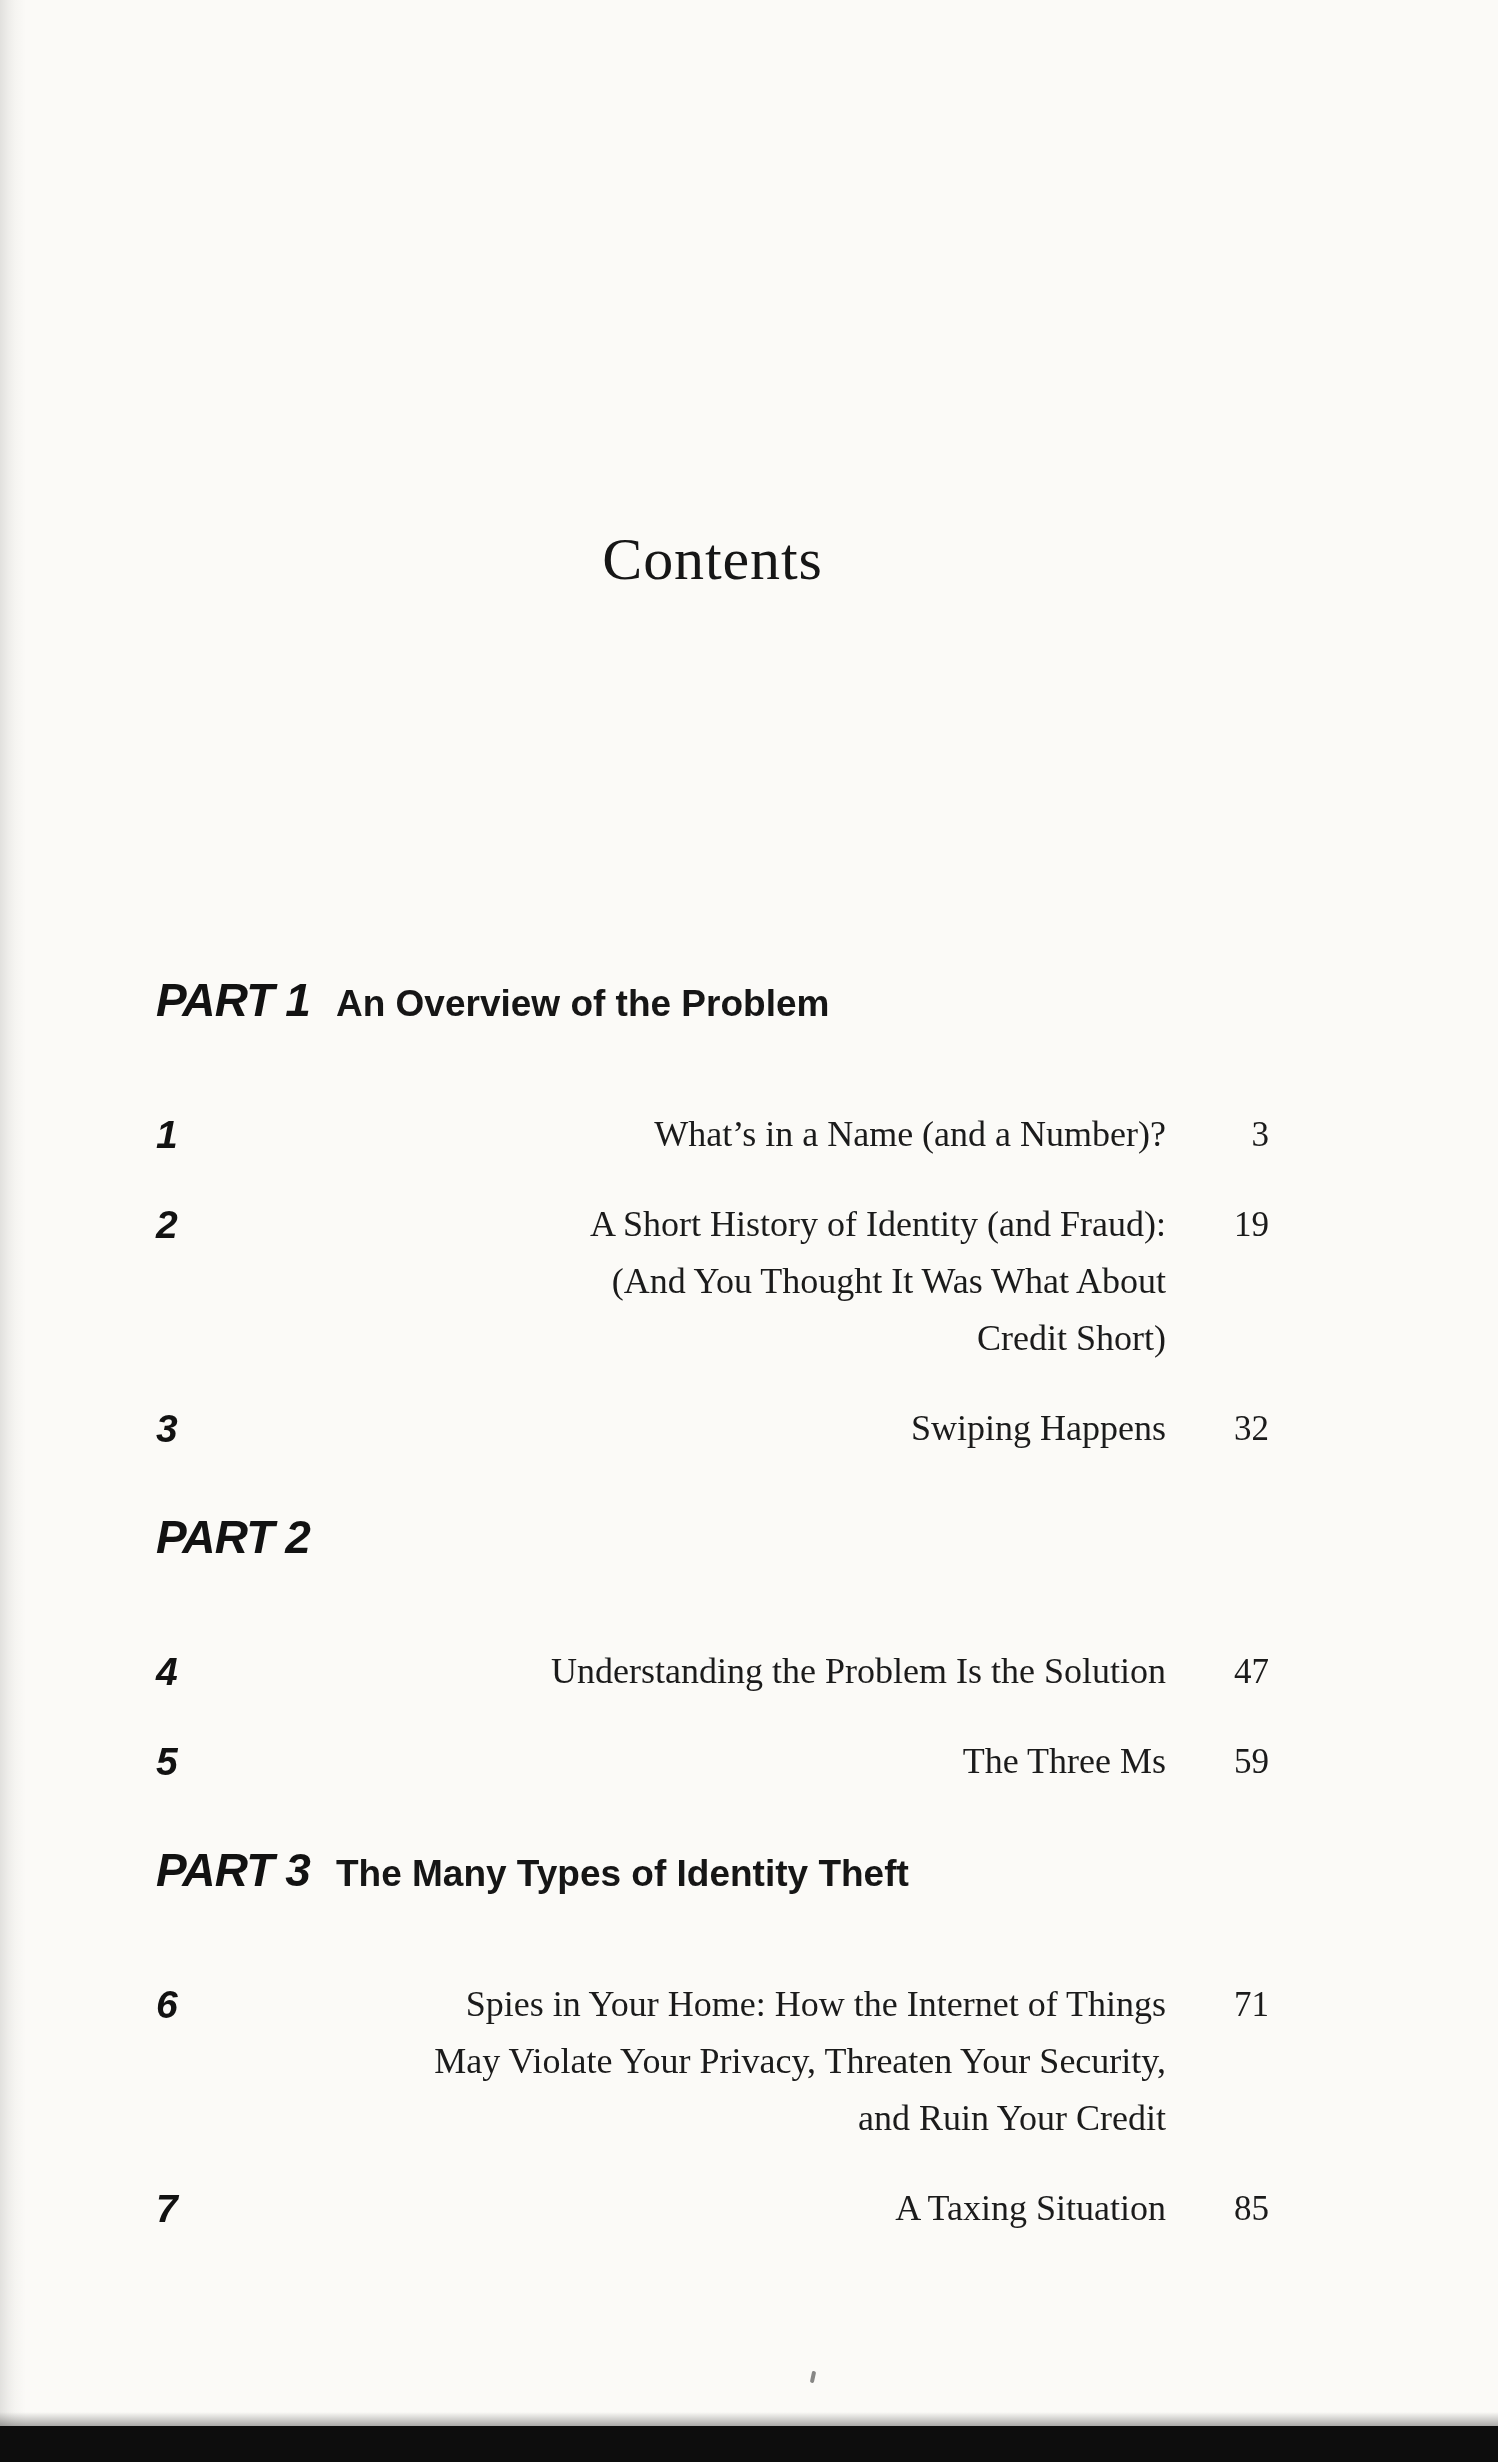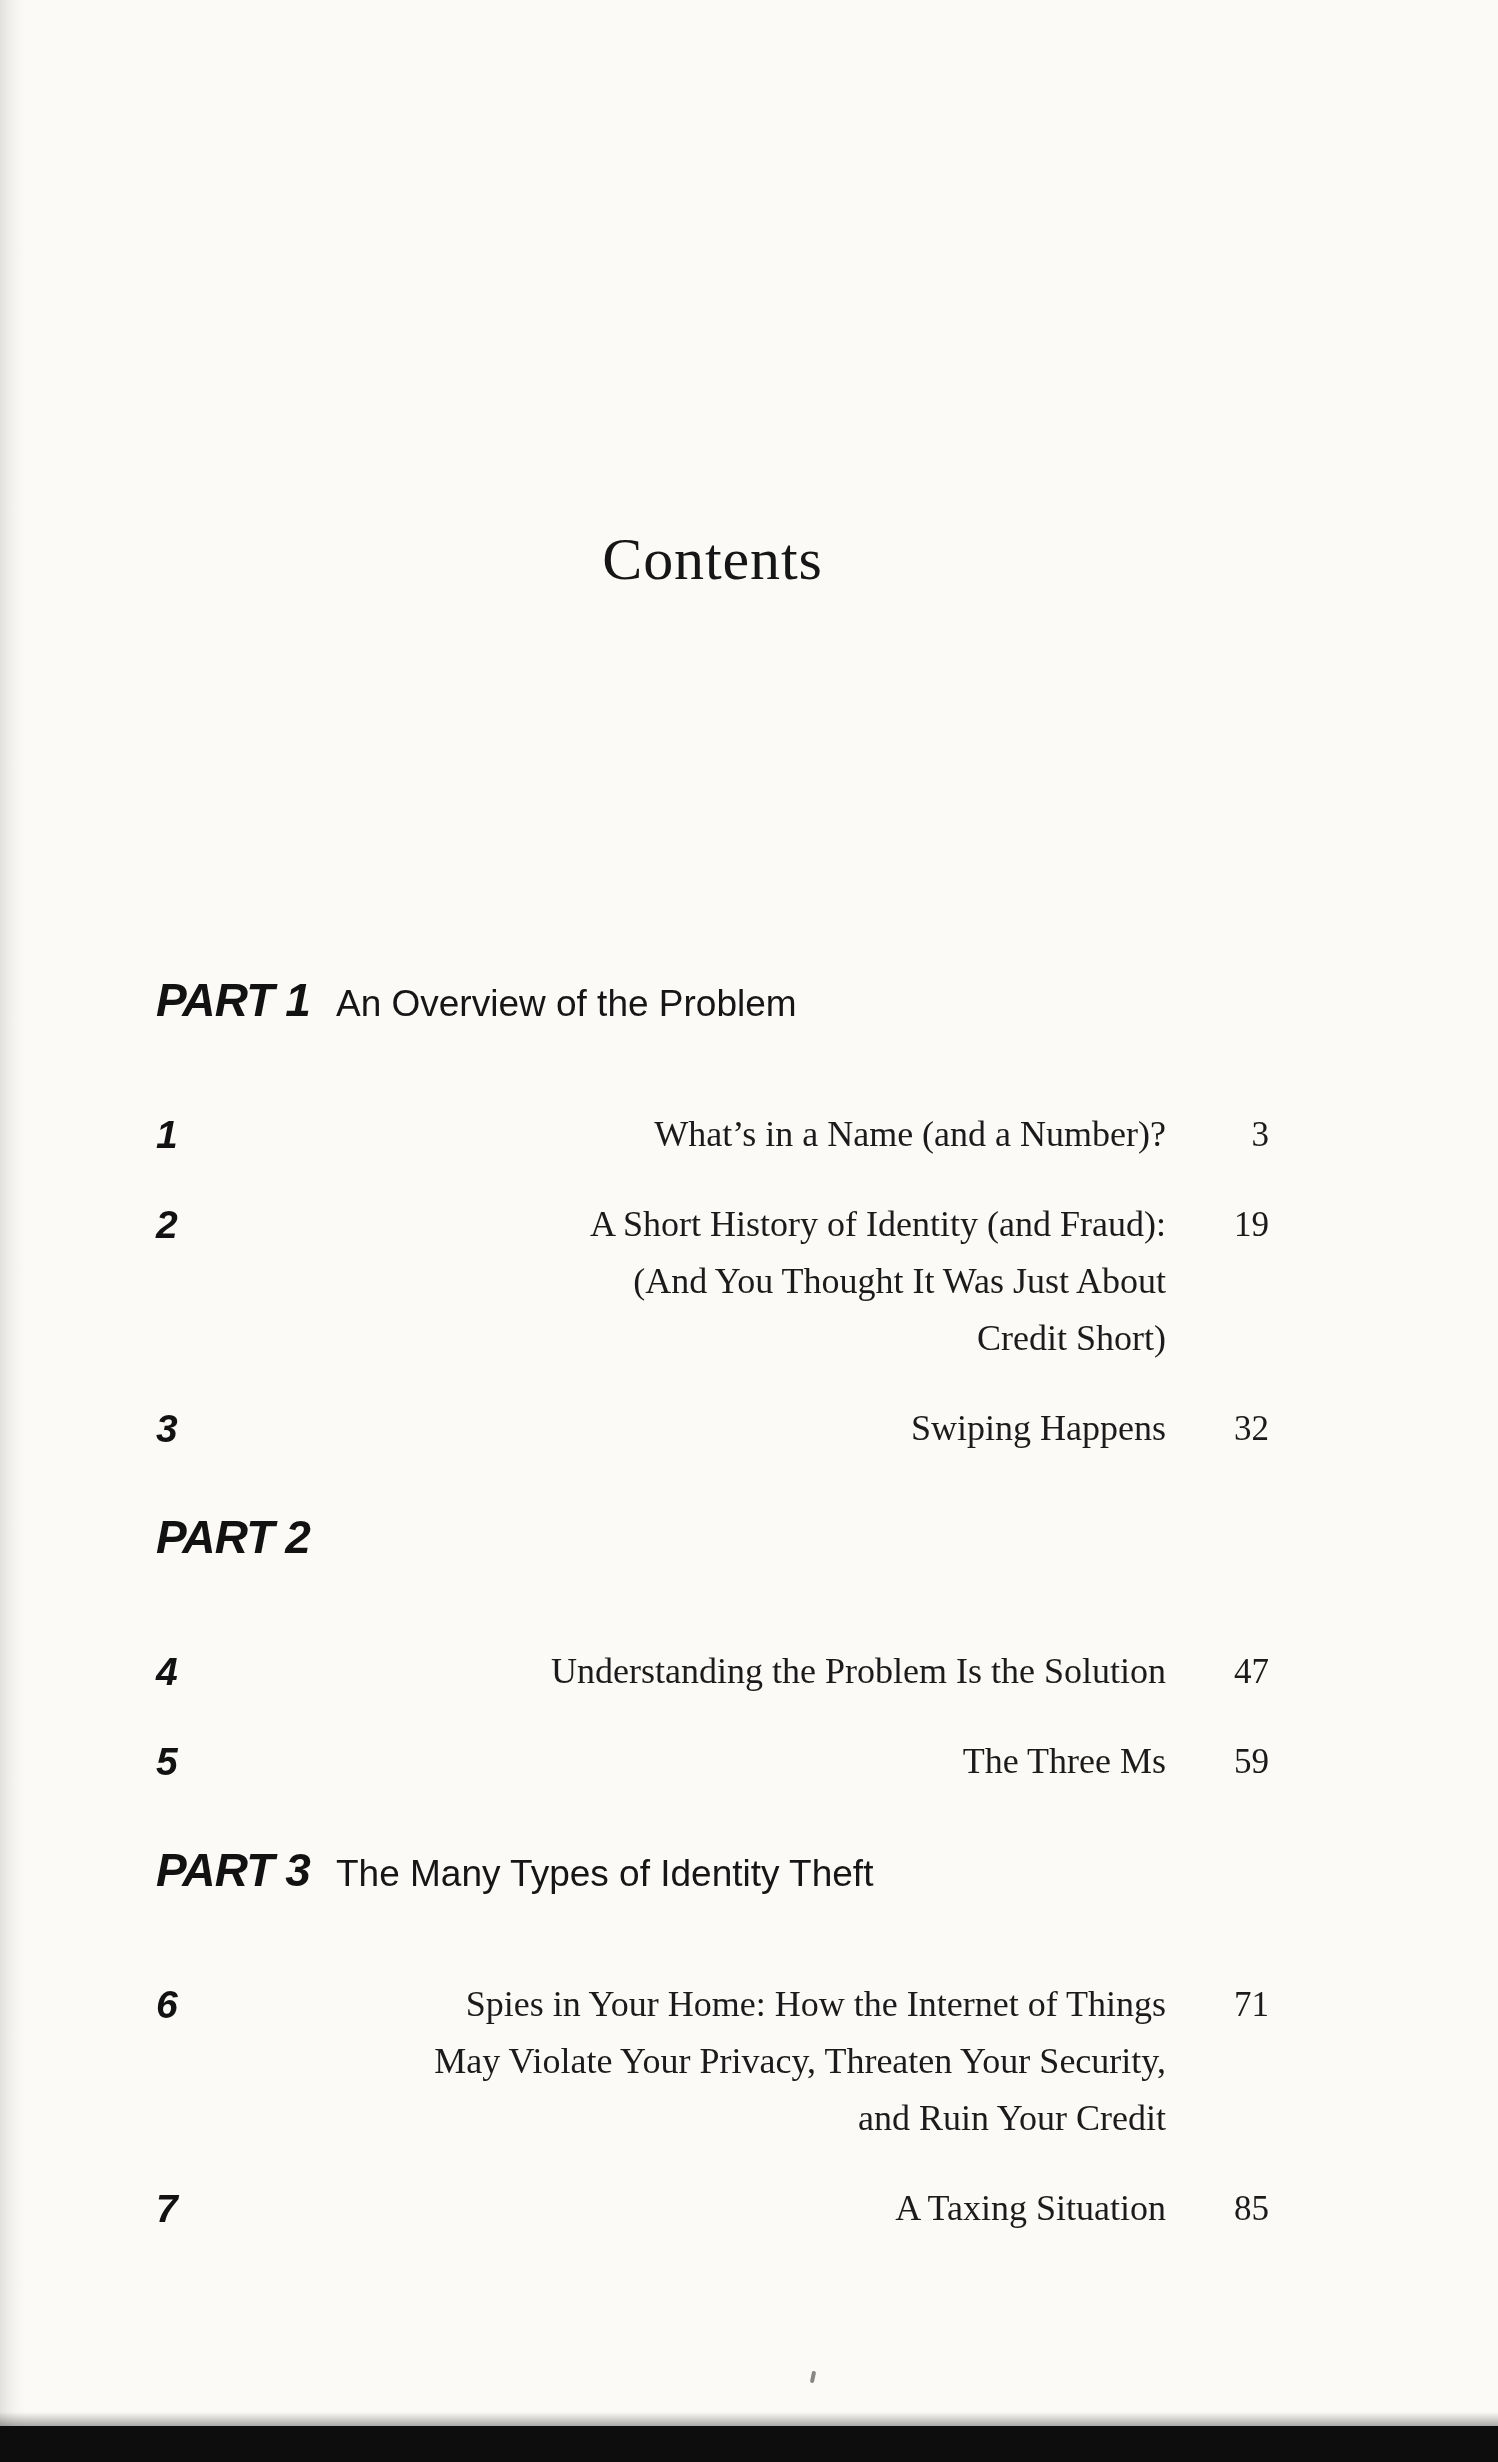--- a/index.html
+++ b/index.html
@@ -84,21 +84,21 @@
     font-weight: 700;
     font-style: italic;
     letter-spacing: -0.9px;
     color: #121212;
     min-width: 147px;
     margin-right: 26px;
     white-space: nowrap;
   }
   .part-title {
     font-size: 37px;
-    font-weight: 400;
+    font-weight: 700;
     color: #161616;
     letter-spacing: 0px;
   }
 
   .chapter-row {
     display: flex;
     align-items: flex-start;
     margin-bottom: 33px;
   }
   .chapter-number {
@@ -150,21 +150,21 @@
       <span class="chapter-title">
         <span class="line">What’s in a Name (and a Number)?</span>
       </span>
       <span class="page-number">3</span>
     </div>
 
     <div class="chapter-row">
       <span class="chapter-number">2</span>
       <span class="chapter-title">
         <span class="line">A Short History of Identity (and Fraud):</span>
-        <span class="line">(And You Thought It Was Just About</span>
+        <span class="line">(And You Thought It Was What About</span>
         <span class="line">Credit Short)</span>
       </span>
       <span class="page-number">19</span>
     </div>
 
     <div class="chapter-row">
       <span class="chapter-number">3</span>
       <span class="chapter-title">
         <span class="line">Swiping Happens</span>
       </span>

